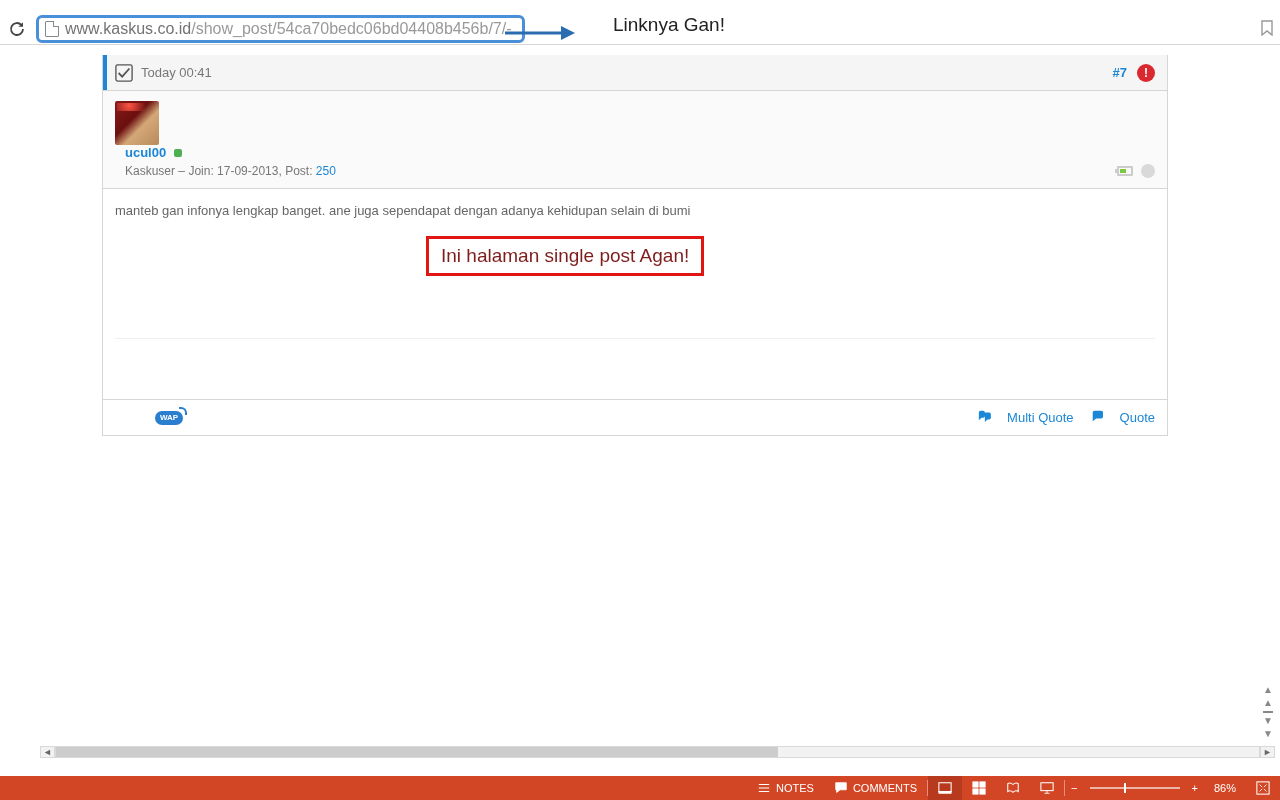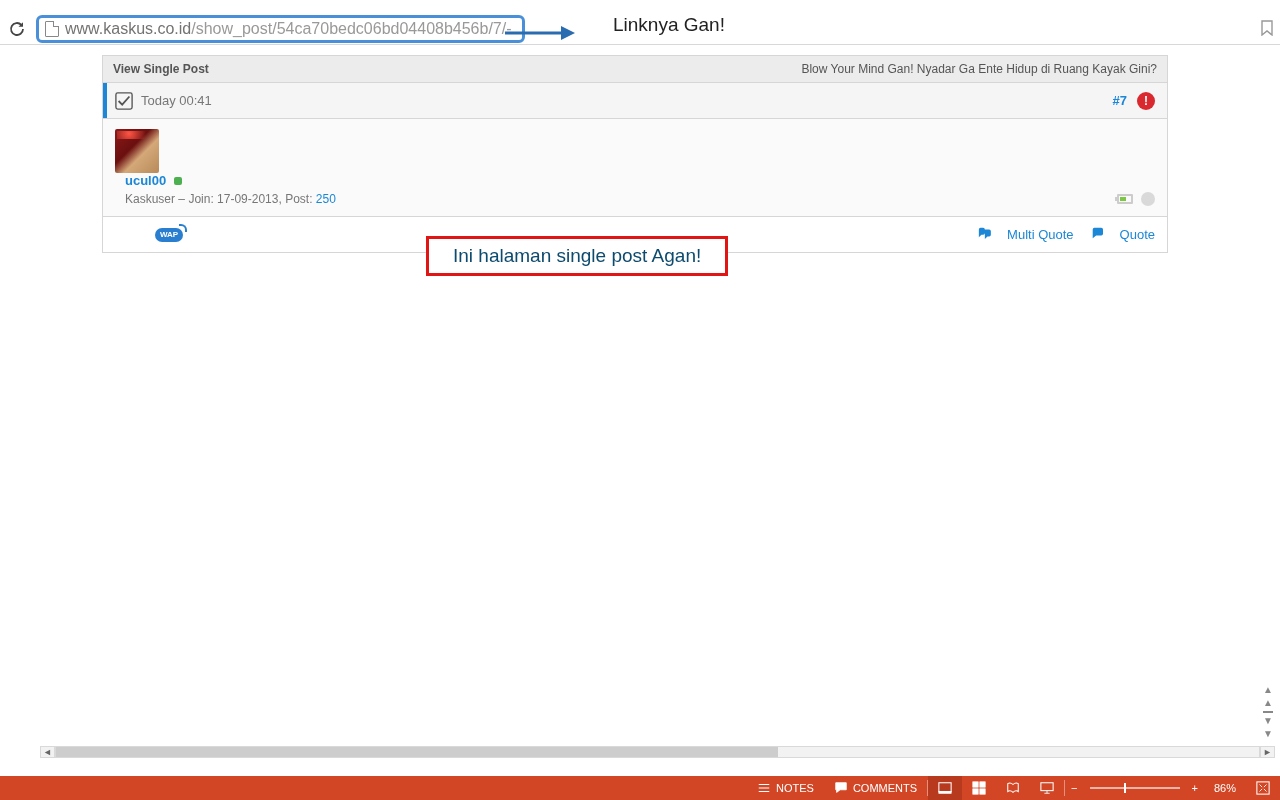--- a/index.html
+++ b/index.html
@@ -48,21 +48,21 @@
     .side-icons { position: absolute; right: 12px; bottom: 10px; display: flex; gap: 8px; align-items: center; }
     .battery { width: 16px; height: 10px; border: 2px solid #ccc; border-radius: 1px; position: relative; }
     .battery::before { content:""; position:absolute; left:-4px; top:1px; width:2px; height:4px; background:#ccc; }
     .battery::after { content:""; position:absolute; left:1px; top:1px; width:6px; height:4px; background:#7cc843; }
     .grey-circle { width: 14px; height: 14px; border-radius: 50%; background: #d9d9d9; }
 
     .post-body { border: 1px solid #d6d6d6; border-top: none; padding: 14px 12px 60px; min-height: 180px; position: relative; background: #fff; }
     .post-text { color: #666; font-size: 13px; }
     .hr-thin { border: none; border-top: 1px solid #eee; margin-top: 120px; }
 
-    .callout { position: absolute; top: 236px; left: 426px; border: 3px solid #e21515; padding: 6px 24px; font-size: 19px; color: #0c4a6e; background: #fff; }
+    .callout { position: absolute; top: 236px; left: 426px; border: 3px solid #e21515; padding: 6px 12px; font-size: 19px; color: #7f1d1d; background: #fff; }
 
     .footer-bar { border: 1px solid #d6d6d6; border-top: none; padding: 10px 12px; display: flex; align-items: center; justify-content: space-between; background: #fff; }
     .wap-badge { width: 28px; height: 14px; background: #2a7ed0; border-radius: 7px; color:#fff; font-size:8px; display:flex; align-items:center; justify-content:center; font-weight:bold; position:relative;margin-left:40px; }
     .wap-badge::after { content:""; position:absolute; top:-4px; right:-4px; width:6px; height:6px; border:2px solid #2a7ed0; border-left:none; border-bottom:none; border-radius:0 6px 0 0; }
     .quote-actions { display: flex; gap: 16px; }
     .quote-link { color: #1b87d6; font-size: 13px; cursor: pointer; display:flex; align-items:flex-start; gap:16px; }
     .bubble-icon { width:14px; height:12px; fill:#1b87d6; }
 
     
     .scroll-arrows { position: absolute; right: 5px; bottom: 61px; width: 14px; display: flex; flex-direction: column; align-items: center; gap: 3px; }
@@ -107,24 +107,20 @@
 </svg>
 <div class="link-label">Linknya Gan!</div>
 
 <svg class="bookmark-icon" viewBox="0 0 14 16">
   <path fill="none" stroke="currentColor" stroke-width="1.4" d="M2 1 h10 v14 l-5-4 -5 4 z"></path>
 </svg>
 
 <div class="divider-line"></div>
 
 <div class="content">
-  <div class="header-bar">
-    <span class="header-left">View Single Post</span>
-    <span class="header-right">Blow Your Mind Gan! Nyadar Ga Ente Hidup di Ruang Kayak Gini?</span>
-  </div>
 
   <div class="meta-bar">
     <div class="blue-strip"></div>
     <svg class="check-icon" viewBox="0 0 20 20">
       <rect x="1" y="1" width="18" height="18" rx="2" fill="none" stroke="#555" stroke-width="1.5"></rect>
       <path d="M4 10 l4 4 l8-9" fill="none" stroke="#555" stroke-width="2"></path>
     </svg>
     <span class="meta-text">Today 00:41</span>
     <span class="post-num">#7</span>
     <span class="warn-dot">!</span>
@@ -138,20 +134,24 @@
       <div class="user-meta">
         <span>Kaskuser</span> – <span>Join:</span> <span>17-09-2013</span>, <span>Post:</span> <span class="post-count">250</span>
       </div>
     </div>
     <div class="side-icons">
       <div class="battery"></div>
       <div class="grey-circle"></div>
     </div>
   </div>
 
+  <div class="post-body">
+    <div class="post-text">manteb gan infonya lengkap banget. ane juga sependapat dengan adanya kehidupan selain di bumi</div>
+    <hr class="hr-thin">
+  </div>
 
   <div class="footer-bar">
     <div class="wap-badge">WAP</div>
     <div class="quote-actions">
       <span class="quote-link">
         <svg class="bubble-icon" viewBox="0 0 16 14">
             <path d="M2 1h5a2 2 0 012 2v4a2 2 0 01-2 2H5l-3 3V3a2 2 0 012-2zM9 3h5a2 2 0 012 2v4a2 2 0 01-2 2h-2l-3 3V9"></path>
           </svg>
         <span>Multi Quote</span>
       </span>

